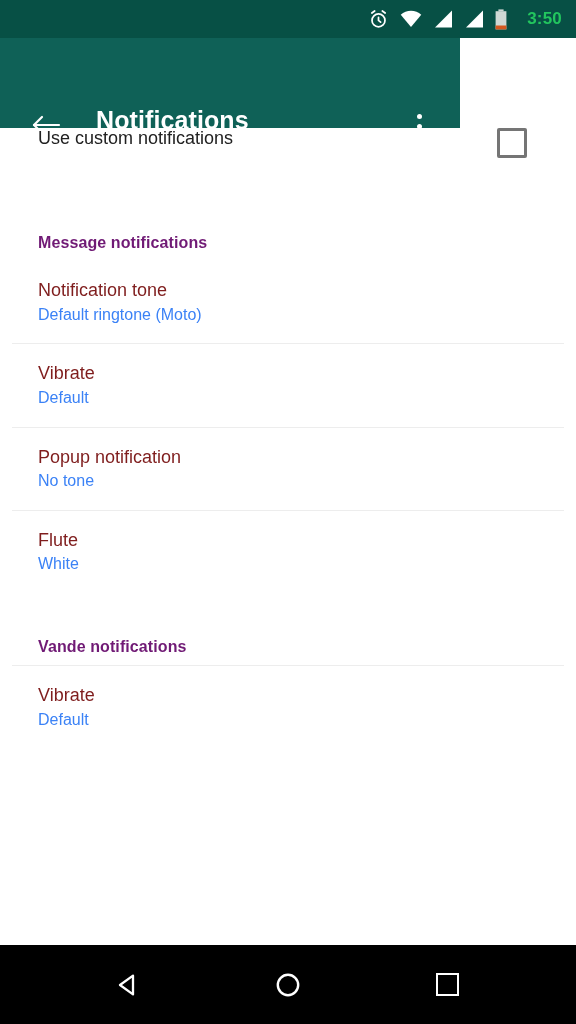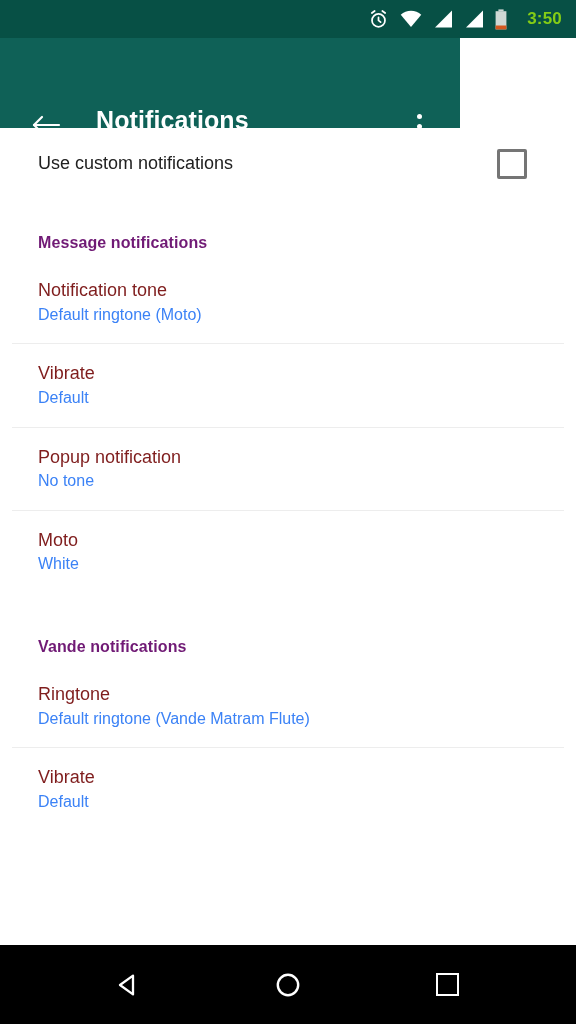--- a/index.html
+++ b/index.html
@@ -20,21 +20,21 @@
   #status-bar {
     position:absolute; top:0; left:0;
     width:576px; height:38px;
     background:#075045;
     display:flex; align-items:center; justify-content:flex-end;
     padding-right:14px;
   }
   #status-bar .sb-icons { display:flex; align-items:center; gap:11px; }
   .sb-ico { display:block; }
   #status-time {
-    color:#84cc16;
+    color:#22c55e;
     font-size:17px;
     font-weight:bold;
     letter-spacing:0.2px;
     margin-left:9px;
     line-height:1;
     padding-bottom:1px;
   }
 
   
   #toolbar {
@@ -74,21 +74,21 @@
     position:absolute; top:128px; left:0;
     width:576px; height:817px;
     background:#ffffff;
     overflow:hidden;
   }
 
   
   #custom-row {
     position:relative;
     height:72px;
-    display:flex; align-items:center;
+    display:flex; align-items:flex-start;
     padding-left:38px; padding-right:38px;
     cursor:pointer;
   }
   #custom-row .row-title {
     font-size:18px;
     color:#212121;
     flex:1;
     line-height:1.2;
   }
   #custom-checkbox {
@@ -235,30 +235,26 @@
     </div>
     <div class="divider"></div>
 
     <div class="pref-row">
       <div class="pref-title">Popup notification</div>
       <div class="pref-summary">No tone</div>
     </div>
     <div class="divider"></div>
 
     <div class="pref-row">
-      <div class="pref-title">Moto</div>
+      <div class="pref-title">Flute</div>
       <div class="pref-summary">White</div>
     </div>
 
     <div id="header-call" class="section-header">Vande notifications</div>
 
-    <div class="pref-row">
-      <div class="pref-title">Ringtone</div>
-      <div class="pref-summary">Default ringtone (Vande Matram Flute)</div>
-    </div>
     <div class="divider"></div>
 
     <div class="pref-row">
       <div class="pref-title">Vibrate</div>
       <div class="pref-summary">Default</div>
     </div>
 
   </div>
 
   <div id="nav-bar">

